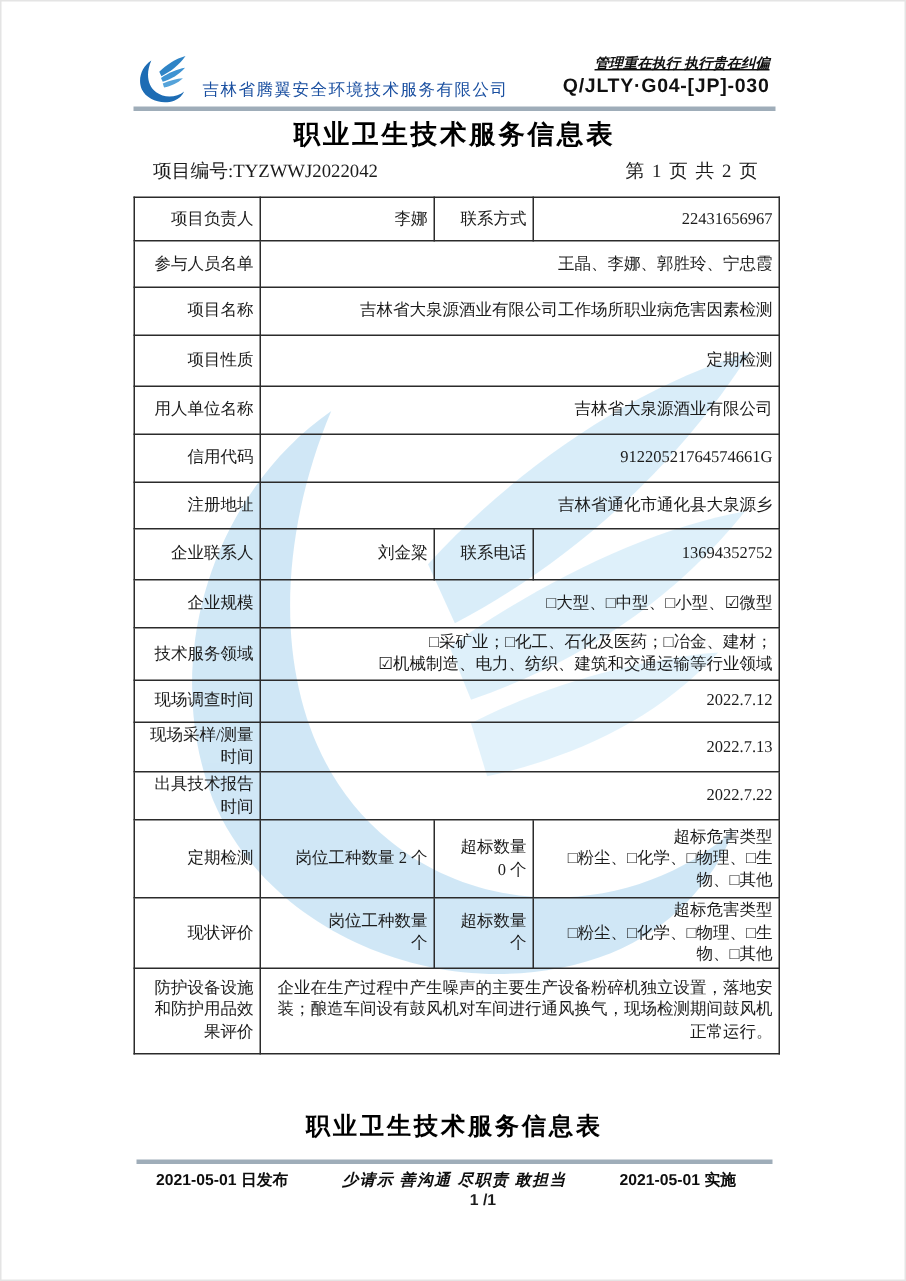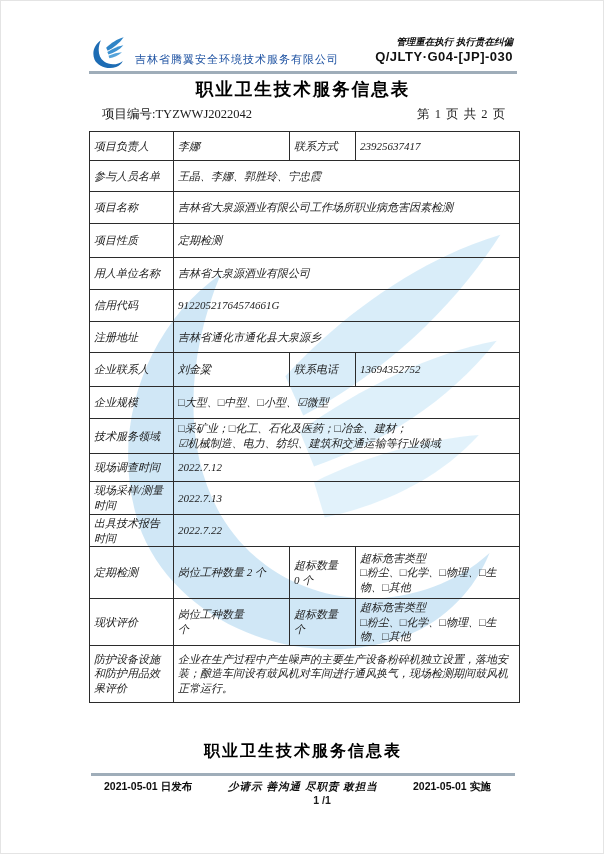--- a/index.html
+++ b/index.html
@@ -7,36 +7,36 @@
     position:relative;width:604px;height:854px;background:#ffffff;
     font-family:"Liberation Serif","DejaVu Serif",serif;color:#1b1b1b;
     overflow:hidden;border:1px solid #e4e4e4;box-sizing:border-box;
   }
   .sans{font-family:"Liberation Sans","DejaVu Sans",sans-serif;}
   
   #logo{position:absolute;left:90px;top:35px;width:35px;height:33px;}
   #company{position:absolute;left:134px;top:51px;font-size:11px;font-weight:normal;
     color:#1a4fa0;letter-spacing:1px;}
   #mgmt-slogan{position:absolute;left:300px;top:35px;width:212px;text-align:right;
-    font-size:9.5px;font-weight:bold;font-style:italic;color:#101010;}
+    font-size:9.5px;font-weight:bold;font-style:italic;color:#101010;text-decoration:underline;}
   #doc-code{position:absolute;left:300px;top:48px;width:212px;text-align:right;
     font-size:13px;font-weight:bold;color:#101010;letter-spacing:.5px;}
   .rule{position:absolute;left:88px;width:428px;height:3px;background:#9fadb9;}
   #rule-top{top:70px;}
   #page-title{position:absolute;left:0;top:76px;width:604px;text-align:center;
     font-size:17.5px;font-weight:bold;letter-spacing:2px;color:#000;}
   #meta-left{position:absolute;left:101px;top:105px;font-size:12.5px;}
   #meta-right{position:absolute;left:416px;top:105px;font-size:12.5px;letter-spacing:1px;}
   
   #watermark{position:absolute;left:98px;top:218px;width:430px;height:440px;opacity:.33;z-index:0;}
   
   #info-table{position:absolute;left:88px;top:130px;z-index:1;
     border-collapse:collapse;table-layout:fixed;width:430px;}
-  #info-table td{border:1px solid #2b2b2b;text-align:left;vertical-align:middle;
-    font-size:11px;line-height:1.32;padding:1px 4px;overflow:hidden;font-style:italic;}
+  #info-table td{border:1px solid #2b2b2b;text-align:right;vertical-align:middle;
+    font-size:11px;line-height:1.32;padding:1px 4px;overflow:hidden;}
   .r1{height:29px}.r2{height:31px}.r3{height:32px}.r4{height:34px}
   .r5{height:32px}.r6{height:32px}.r7{height:31px}.r8{height:34px}
   .r9{height:32px}.r10{height:35px}.r11{height:28px}.r12{height:33px}
   .r13{height:31px}.r14{height:52px}.r15{height:46px}.r16{height:57px}
   .blk{display:block;}
   
   #footer-title{position:absolute;left:0;top:740px;width:604px;text-align:center;
     font-size:16px;font-weight:bold;letter-spacing:2px;color:#000;}
   #rule-bottom{top:772px;left:90px;width:424px;}
   .ftxt{position:absolute;top:779px;font-size:10.5px;font-weight:bold;color:#0d0d0d;}
@@ -77,21 +77,21 @@
         <col style="width:84px">
         <col style="width:116px">
         <col style="width:66px">
         <col style="width:164px">
       </colgroup>
     <tbody>
         <tr class="r1">
       <td>项目负责人</td>
       <td>李娜</td>
       <td>联系方式</td>
-      <td>23925637417</td>
+      <td>22431656967</td>
     </tr>
     <tr class="r2">
       <td>参与人员名单</td>
       <td colspan="3">王晶、李娜、郭胜玲、宁忠霞</td>
     </tr>
     <tr class="r3">
       <td>项目名称</td>
       <td colspan="3">吉林省大泉源酒业有限公司工作场所职业病危害因素检测</td>
     </tr>
     <tr class="r4">

